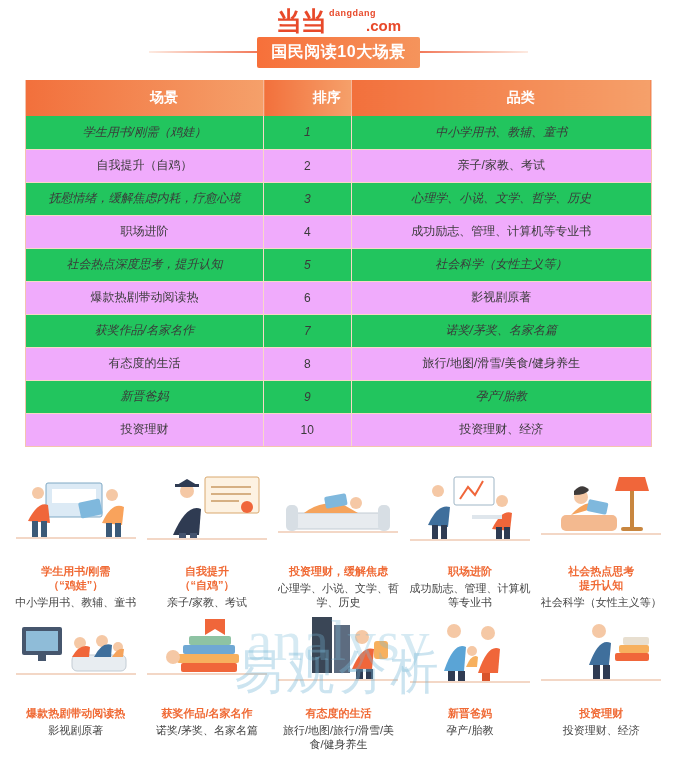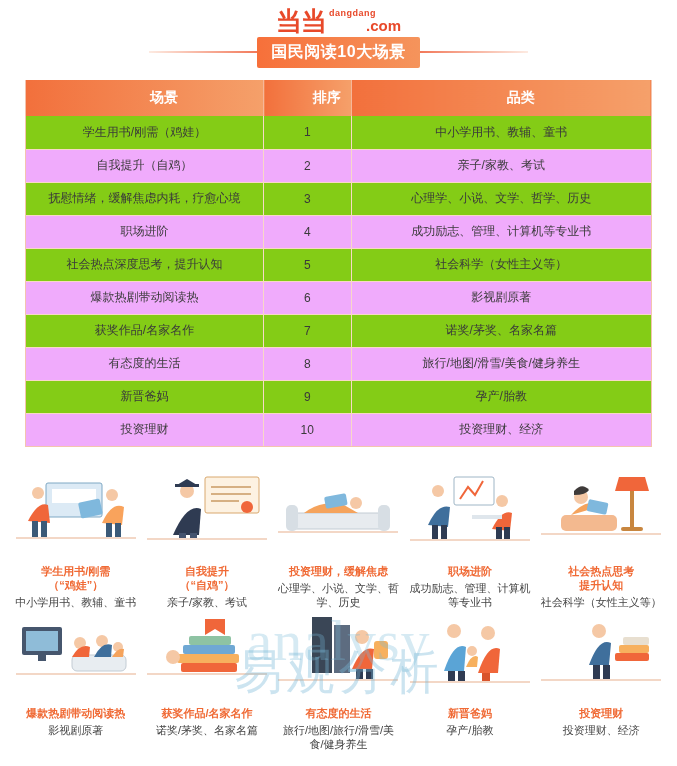--- a/index.html
+++ b/index.html
@@ -75,21 +75,21 @@
     height: 33px;
     font-size: 12px;
     color: #3a3a3a;
     text-align: center;
     border-right: 1px solid #f8d8c7;
     border-bottom: 1px solid #f8d8c7;
     padding: 2px 4px;
   }
   tbody td:last-child { border-right: none; }
   tbody tr:last-child td { border-bottom: none; }
-  tbody tr.odd td { background: #84cc16; }
+  tbody tr.odd td { background: #22c55e; font-style: italic; }
   tbody tr.even td { background: #f0abfc; }
   .col-scene { width: 38%; }
   .col-rank  { width: 14%; margin-top: 36px; }
   .col-cat   { width: 48%; }
 
   
   .grid {
     position: relative;
     margin: 22px 10px 0 10px;
     display: grid;

